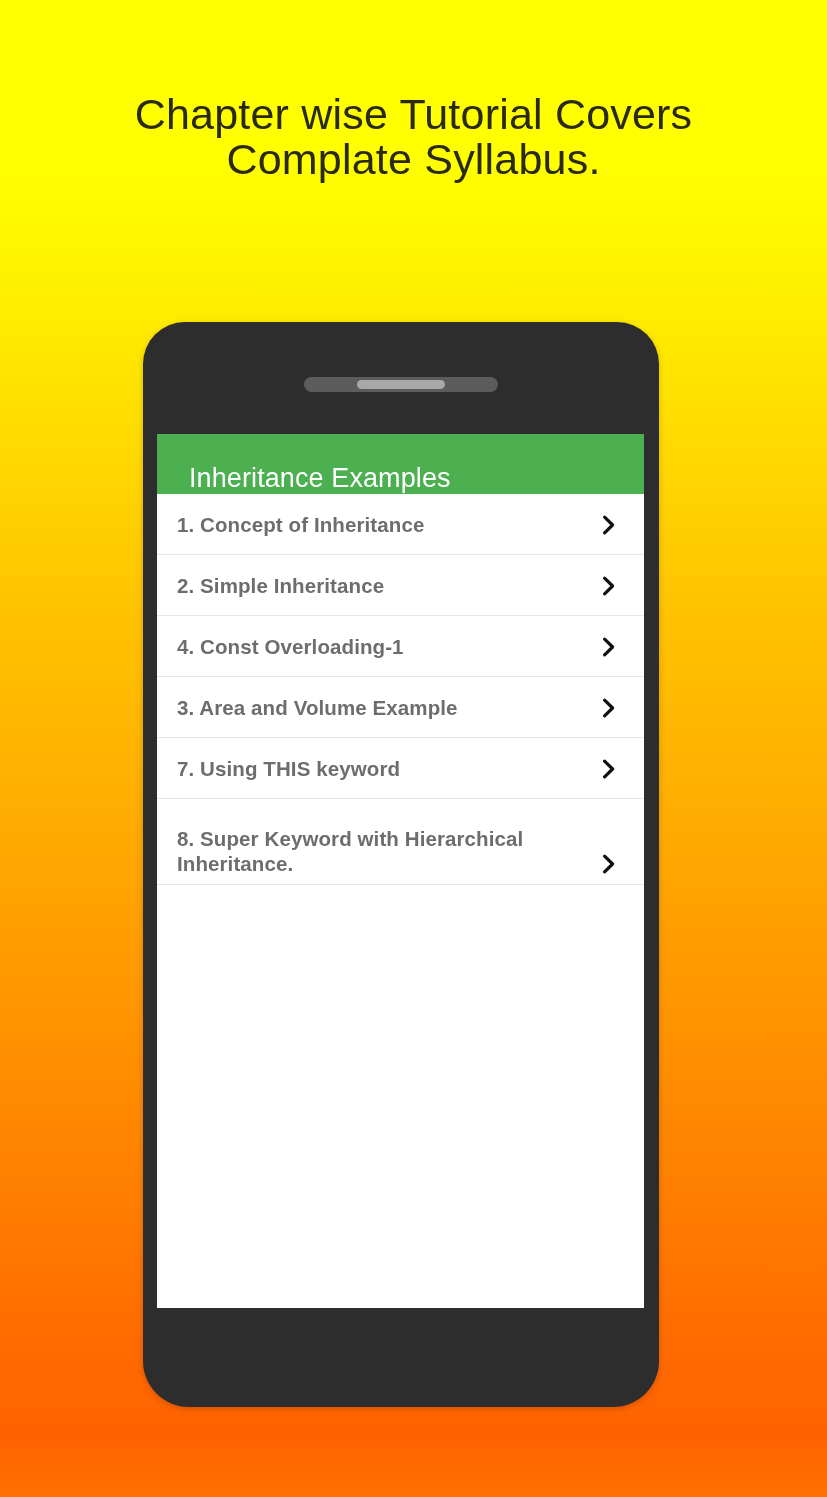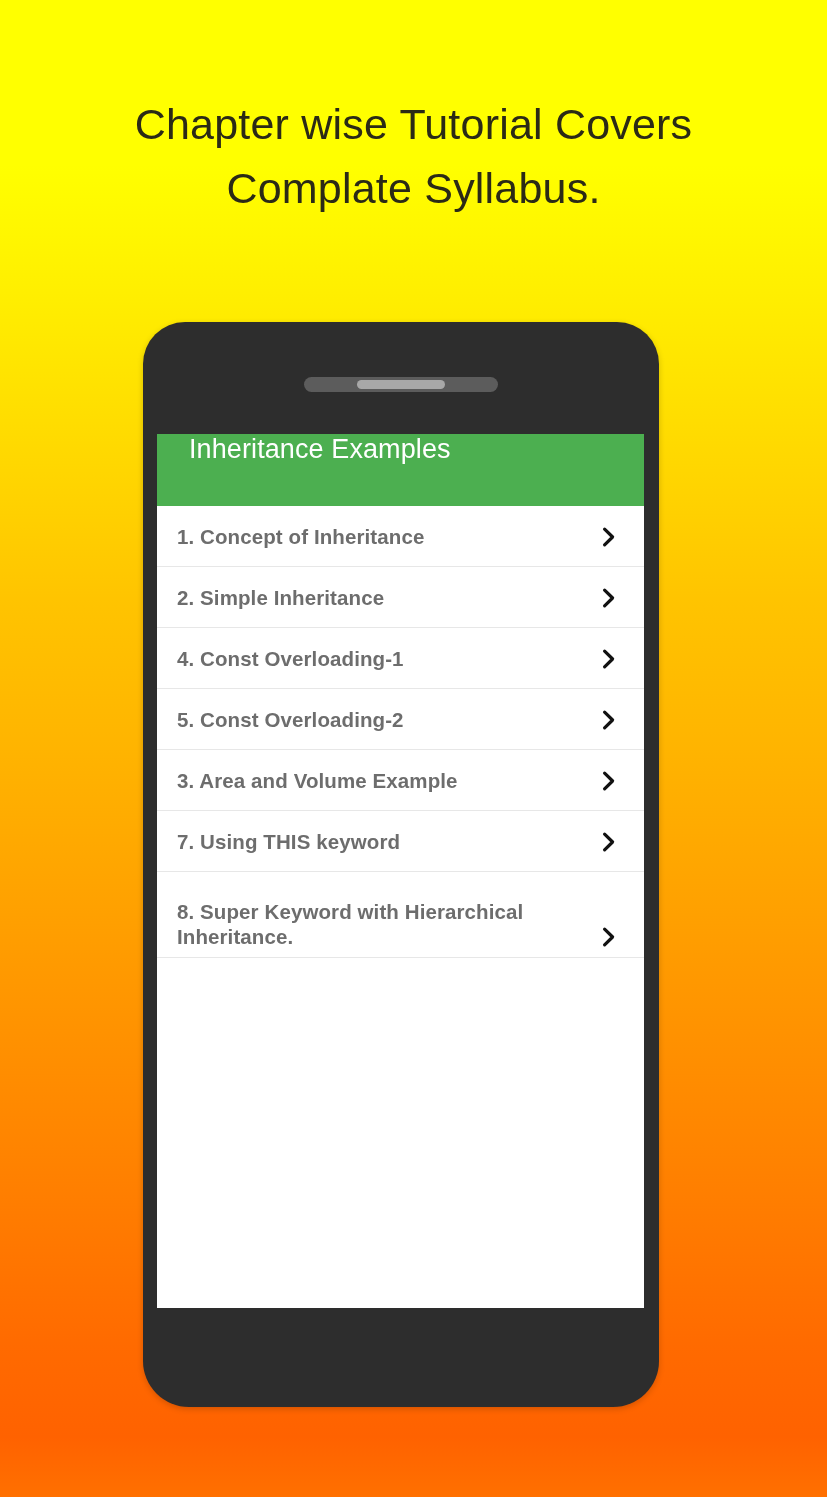--- a/index.html
+++ b/index.html
@@ -39,21 +39,21 @@
   .headline {
     position: absolute;
     top: 92px;
     left: 0;
     width: 827px;
     text-align: center;
     color: #2b2a16;
     font-family: "Liberation Sans", sans-serif;
     font-size: 43px;
     font-weight: 400;
-    line-height: 64px;
+    line-height: 45px;
     letter-spacing: 0.2px;
     white-space: pre-line;
   }
 
   
   .phone {
     position: absolute;
     left: 143px;
     top: 322px;
     width: 516px;
@@ -89,24 +89,24 @@
     position: absolute;
     left: 14px;
     top: 112px;
     width: 487px;
     height: 874px;
     background: #ffffff;
     overflow: hidden;
   }
 
   .appbar {
-    height: 72px;
+    height: 60px;
     background: #4caf50;
     display: flex;
-    align-items: flex-start;
+    align-items: flex-end;
     padding: 0 0 0 32px;
     box-sizing: border-box;
   }
   .appbar-title {
     color: #ffffff;
     font-family: "Liberation Sans", sans-serif;
     font-size: 27px;
     font-weight: 400;
     letter-spacing: 0.1px;
   }
@@ -186,28 +186,20 @@
           </div>
           <div class="list-item">
             <span class="list-item-label">4. Const Overloading-1</span>
             <span class="chevron-icon">
               <svg width="18" height="24" viewBox="0 0 18 24" aria-hidden="true">
                 <path d="M4.6 4.2 L12.6 12 L4.6 19.8" fill="none" stroke="#111111" stroke-width="3.2" stroke-linecap="round" stroke-linejoin="round"></path>
               </svg>
             </span>
           </div>
           <div class="list-item">
-            <span class="list-item-label">5. Const Overloading-2</span>
-            <span class="chevron-icon">
-              <svg width="18" height="24" viewBox="0 0 18 24" aria-hidden="true">
-                <path d="M4.6 4.2 L12.6 12 L4.6 19.8" fill="none" stroke="#111111" stroke-width="3.2" stroke-linecap="round" stroke-linejoin="round"></path>
-              </svg>
-            </span>
-          </div>
-          <div class="list-item">
             <span class="list-item-label">3. Area and Volume Example</span>
             <span class="chevron-icon">
               <svg width="18" height="24" viewBox="0 0 18 24" aria-hidden="true">
                 <path d="M4.6 4.2 L12.6 12 L4.6 19.8" fill="none" stroke="#111111" stroke-width="3.2" stroke-linecap="round" stroke-linejoin="round"></path>
               </svg>
             </span>
           </div>
           <div class="list-item">
             <span class="list-item-label">7. Using THIS keyword</span>
             <span class="chevron-icon">

